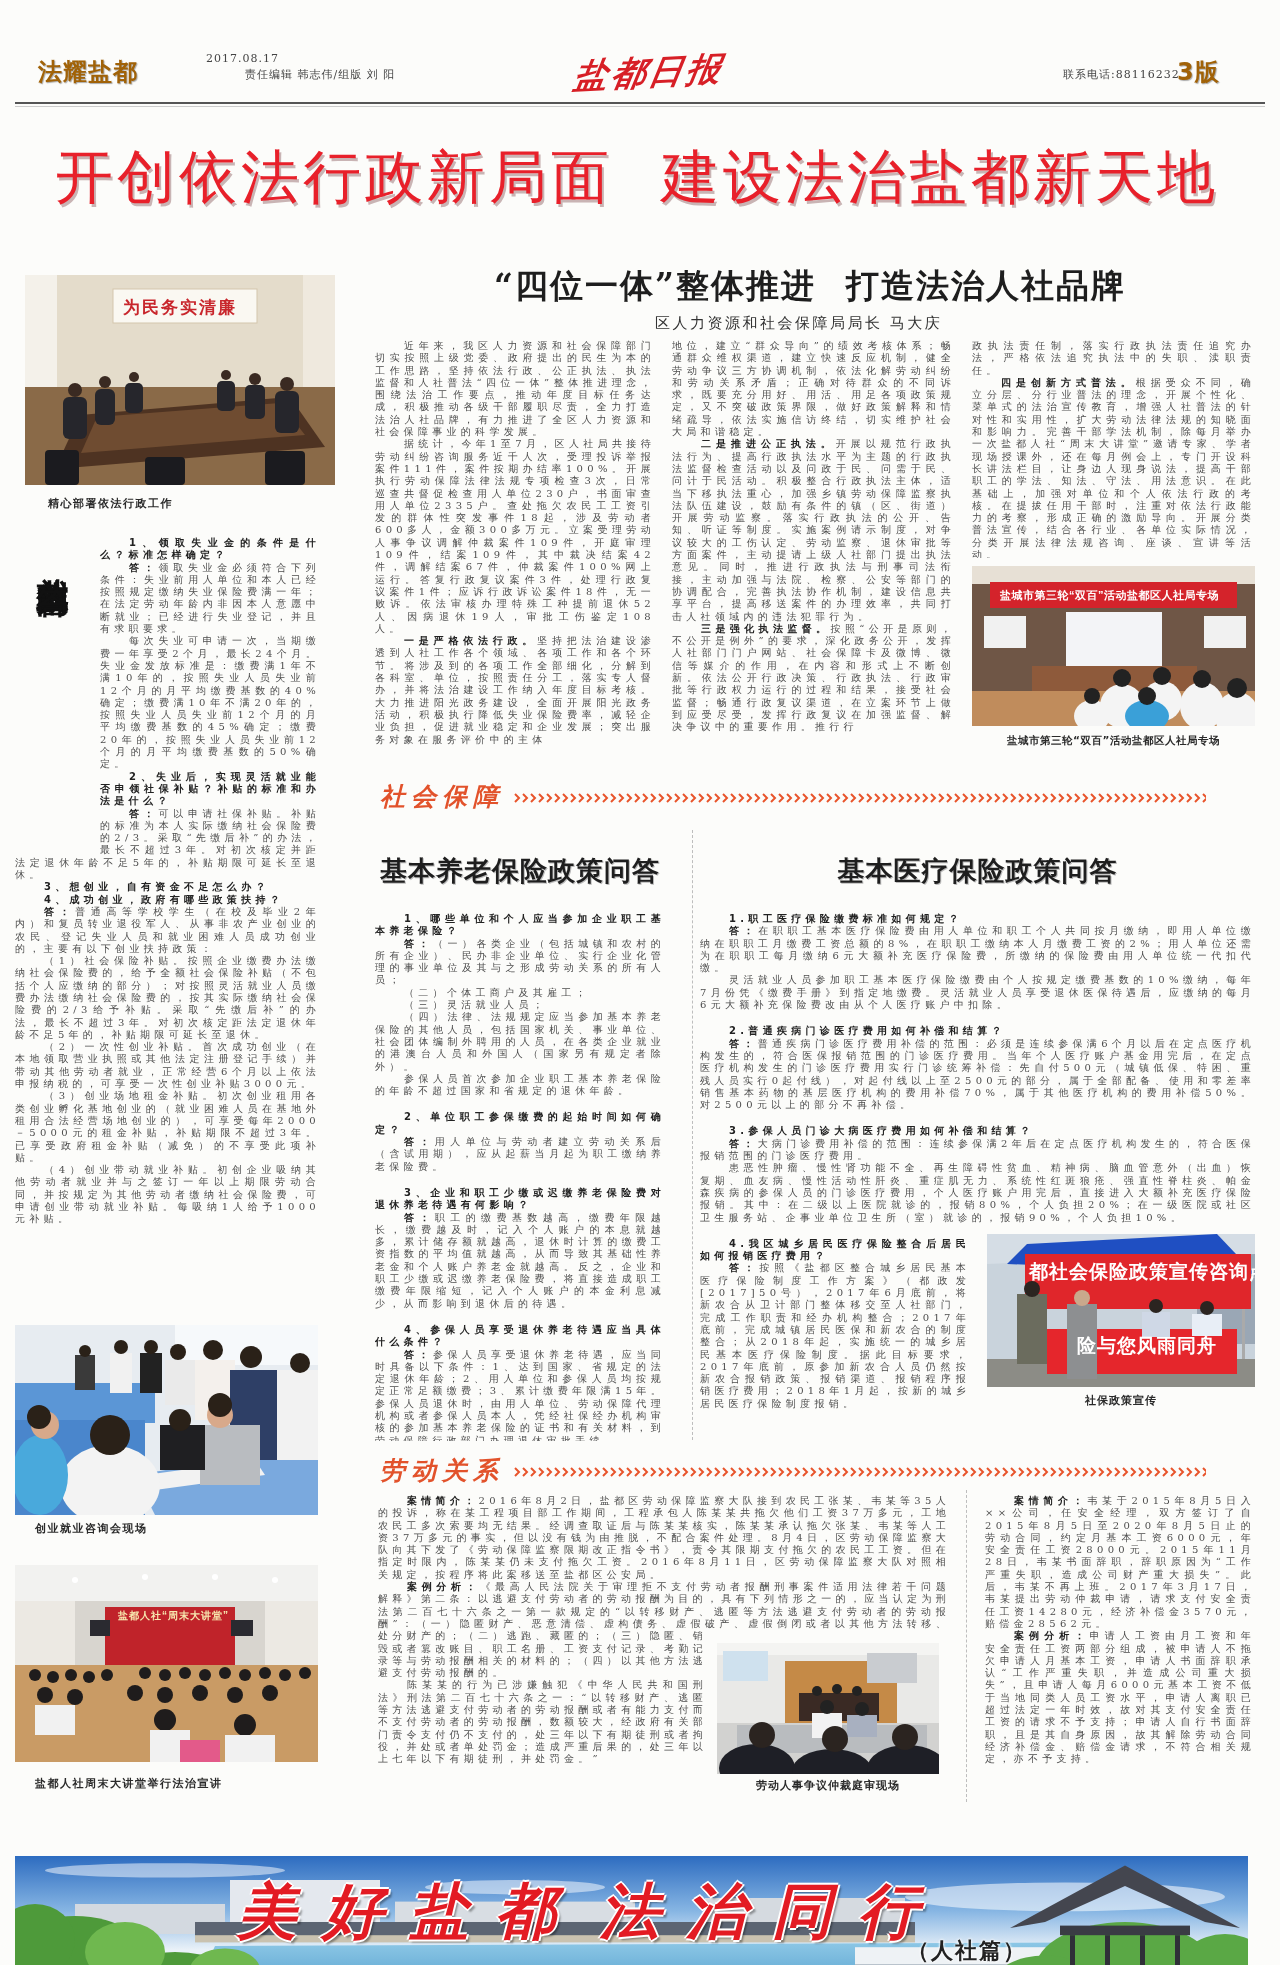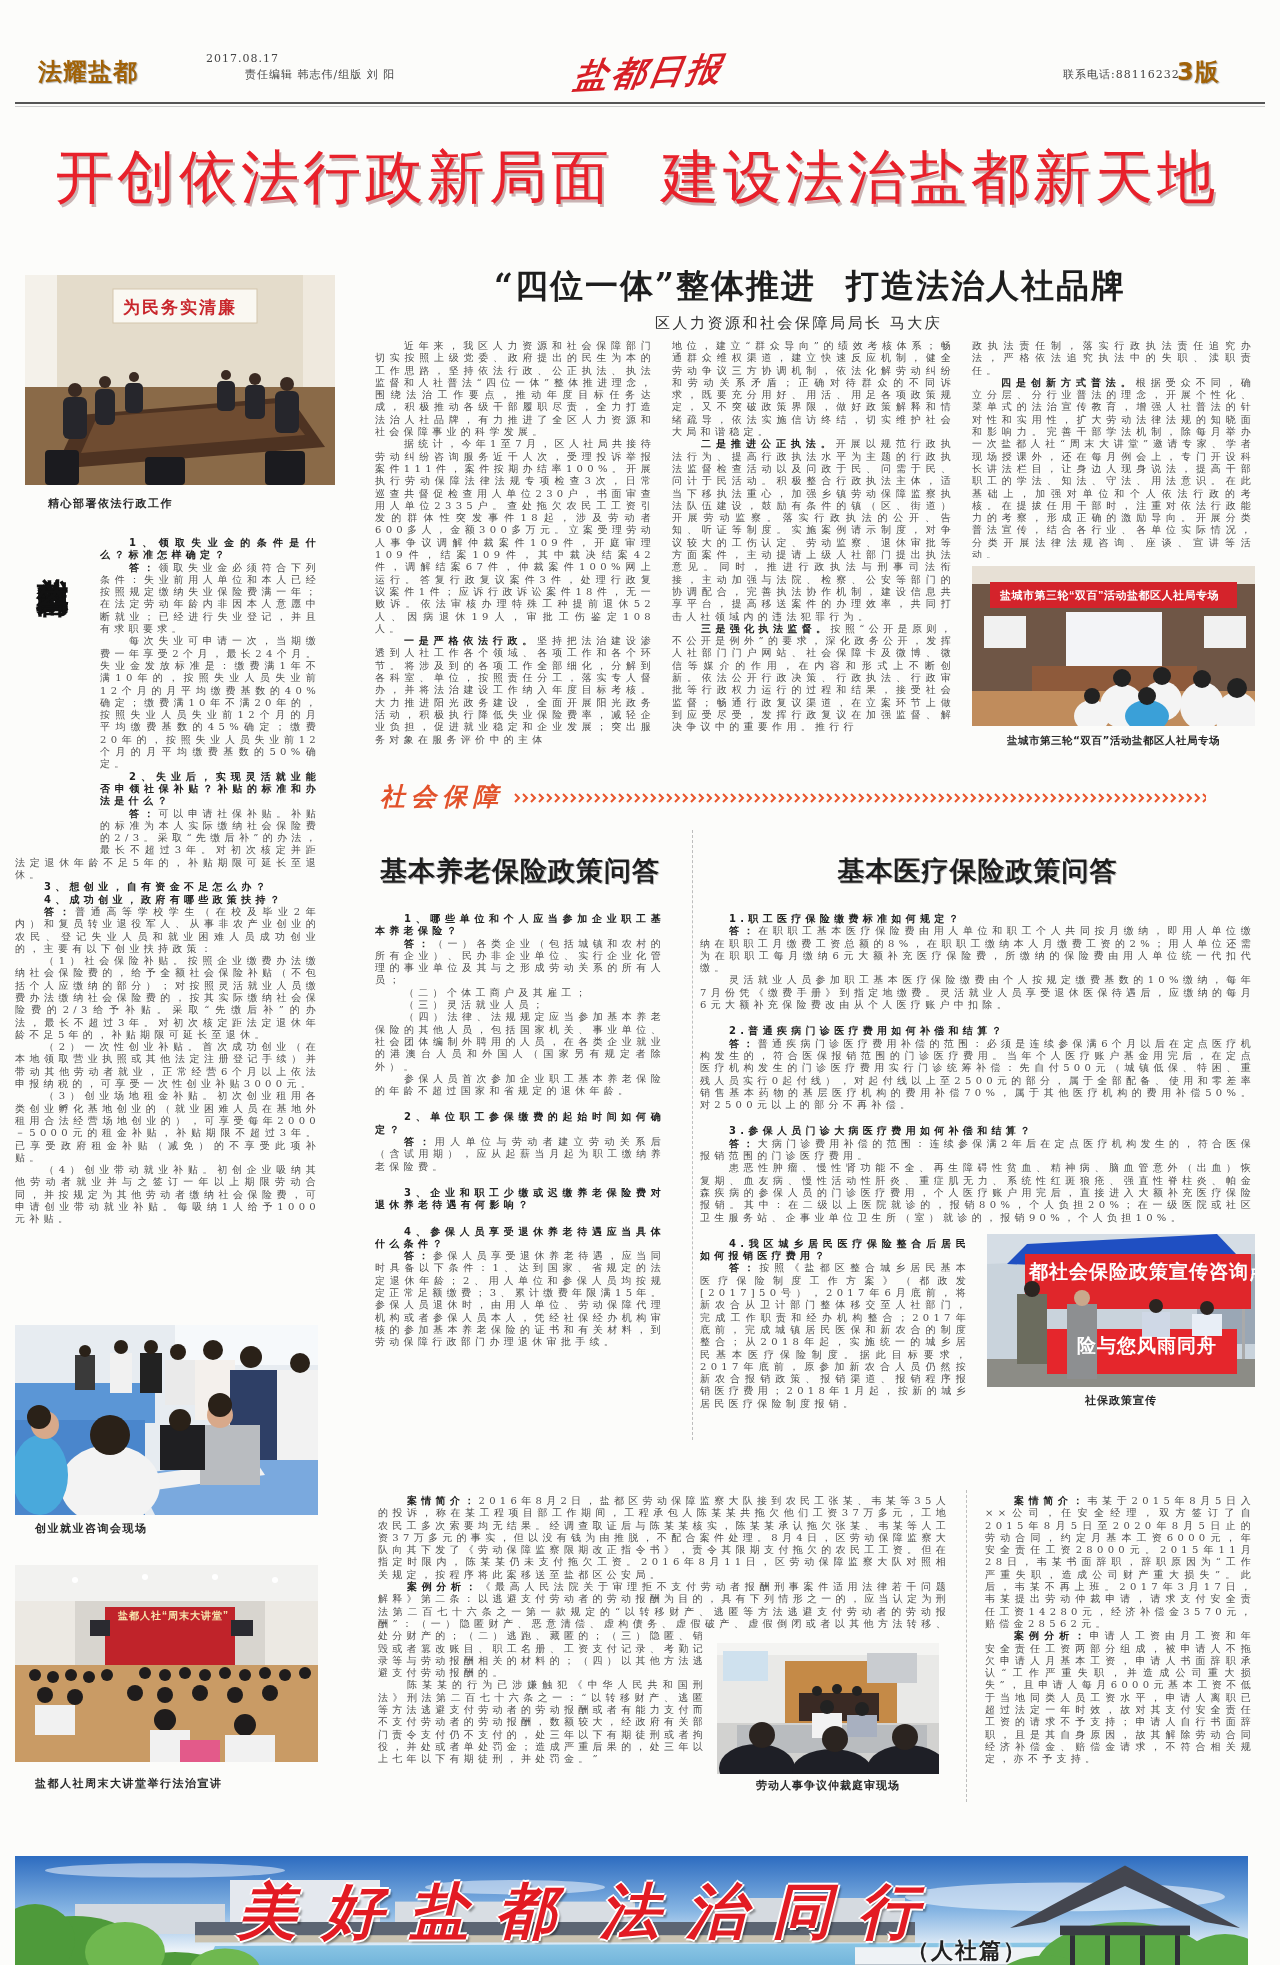--- a/index.html
+++ b/index.html
@@ -264,20 +264,21 @@
   <div class="abs txt" style="left:375px;top:913px;width:290px;height:528px;">
     <p class="q first">1、哪些单位和个人应当参加企业职工基本养老保险？</p>
     <p><span class="lead">答：</span><span>（一）各类企业（包括城镇和农村的所有企业）、民办非企业单位、实行企业化管理的事业单位及其与之形成劳动关系的所有人员；</span></p>
     <p>（二）个体工商户及其雇工；</p>
     <p>（三）灵活就业人员；</p>
     <p>（四）法律、法规规定应当参加基本养老保险的其他人员，包括国家机关、事业单位、社会团体编制外聘用的人员，在各类企业就业的港澳台人员和外国人（国家另有规定者除外）。</p>
     <p>参保人员首次参加企业职工基本养老保险的年龄不超过国家和省规定的退休年龄。</p>
     <p class="q">2、单位职工参保缴费的起始时间如何确定？</p>
     <p><span class="lead">答：</span><span>用人单位与劳动者建立劳动关系后（含试用期），应从起薪当月起为职工缴纳养老保险费。</span></p>
     <p class="q">3、企业和职工少缴或迟缴养老保险费对退休养老待遇有何影响？</p>
+    <p><span class="lead">答：</span><span>职工的缴费基数越高，缴费年限越长，缴费越及时，记入个人账户的本息就越多，累计储存额就越高，退休时计算的缴费工资指数的平均值就越高，从而导致其基础性养老金和个人账户养老金就越高。反之，企业和职工少缴或迟缴养老保险费，将直接造成职工缴费年限缩短，记入个人账户的本金利息减少，从而影响到退休后的待遇。</span></p>
     <p class="q">4、参保人员享受退休养老待遇应当具体什么条件？</p>
     <p><span class="lead">答：</span><span>参保人员享受退休养老待遇，应当同时具备以下条件：1、达到国家、省规定的法定退休年龄；2、用人单位和参保人员均按规定正常足额缴费；3、累计缴费年限满15年。参保人员退休时，由用人单位、劳动保障代理机构或者参保人员本人，凭经社保经办机构审核的参加基本养老保险的证书和有关材料，到劳动保障行政部门办理退休审批手续。</span></p>
   </div>
 
   <div class="abs txt" style="left:700px;top:913px;width:555px;height:532px;">
     <p class="q first">1.职工医疗保险缴费标准如何规定？</p>
     <p><span class="lead">答：</span><span>在职职工基本医疗保险费由用人单位和职工个人共同按月缴纳，即用人单位缴纳在职职工月缴费工资总额的8%，在职职工缴纳本人月缴费工资的2%；用人单位还需为在职职工每月缴纳6元大额补充医疗保险费，所缴纳的保险费由用人单位统一代扣代缴。</span></p>
     <p>灵活就业人员参加职工基本医疗保险缴费由个人按规定缴费基数的10%缴纳，每年7月份凭《缴费手册》到指定地缴费。灵活就业人员享受退休医保待遇后，应缴纳的每月6元大额补充保险费改由从个人医疗账户中扣除。</p>
     <p class="q">2.普通疾病门诊医疗费用如何补偿和结算？</p>
     <p><span class="lead">答：</span><span>普通疾病门诊医疗费用补偿的范围：必须是连续参保满6个月以后在定点医疗机构发生的，符合医保报销范围的门诊医疗费用。当年个人医疗账户基金用完后，在定点医疗机构发生的门诊医疗费用实行门诊统筹补偿：先自付500元（城镇低保、特困、重残人员实行0起付线），对起付线以上至2500元的部分，属于全部配备、使用和零差率销售基本药物的基层医疗机构的费用补偿70%，属于其他医疗机构的费用补偿50%。对2500元以上的部分不再补偿。</span></p>
@@ -309,20 +310,31 @@
         <div class="ptext" style="left:42px;top:32px;font-size:19px;color:#ffffff;letter-spacing:1px;">都社会保险政策宣传咨询点</div>
         <div class="ptext" style="left:90px;top:106px;font-size:19px;color:#ffffff;letter-spacing:1px;">险与您风雨同舟</div>
       </div>
       <div class="caption" style="position:absolute;left:3px;top:160px;width:268px;text-align:center;letter-spacing:1px;text-indent:0;">社保政策宣传</div>
     </div>
 
     <p class="q">4.我区城乡居民医疗保险整合后居民如何报销医疗费用？</p>
     <p><span class="lead">答：</span><span>按照《盐都区整合城乡居民基本医疗保险制度工作方案》（都政发[2017]50号），2017年6月底前，将新农合从卫计部门整体移交至人社部门，完成工作职责和经办机构整合；2017年底前，完成城镇居民医保和新农合的制度整合；从2018年起，实施统一的城乡居民基本医疗保险制度。据此目标要求，2017年底前，原参加新农合人员仍然按新农合报销政策、报销渠道、报销程序报销医疗费用；2018年1月起，按新的城乡居民医疗保险制度报销。</span></p>
   </div>
 
+  <div class="abs" style="left:380px;top:1456px;width:830px;height:30px;">
+    <span class="section-label">劳动关系</span>
+    <svg class="abs" style="left:134px;top:11px;" width="692" height="10">
+      <defs>
+          <pattern id="chev2" width="8" height="10" patternUnits="userSpaceOnUse">
+            <path d="M1 1 L5 5 L1 9" stroke="#e8542b" stroke-width="2" fill="none"></path>
+          </pattern>
+        </defs>
+      <rect width="692" height="10" fill="url(#chev2)"></rect>
+    </svg>
+  </div>
 
   <div class="abs txt" style="left:378px;top:1495px;width:572px;height:312px;">
     <div style="float:right;width:0;height:146px;"></div>
     <div style="float:right;clear:right;width:243px;height:158px;position:relative;">
       <div class="photo" style="left:10px;top:2px;width:222px;height:131px;">
         <svg viewBox="0 0 222 131" preserveAspectRatio="none">
           <rect width="222" height="131" fill="#e9e9e7"></rect>
           <rect width="222" height="12" fill="#f4f4f2"></rect>
           <rect x="6" y="8" width="45" height="30" fill="#cfe1ee"></rect>
           <rect x="68" y="18" width="112" height="62" fill="#c58a47"></rect>

